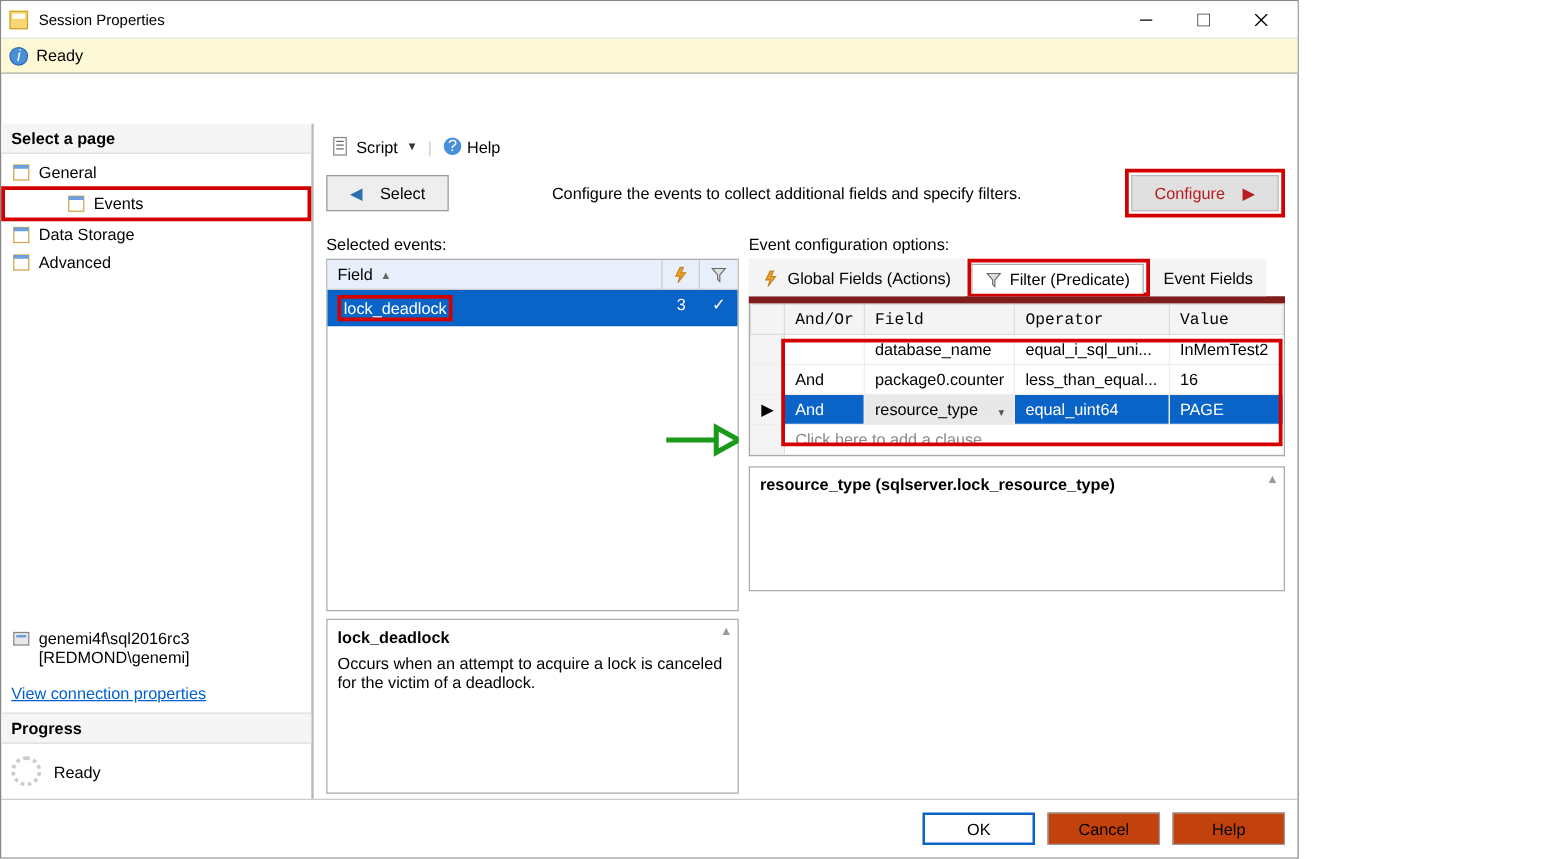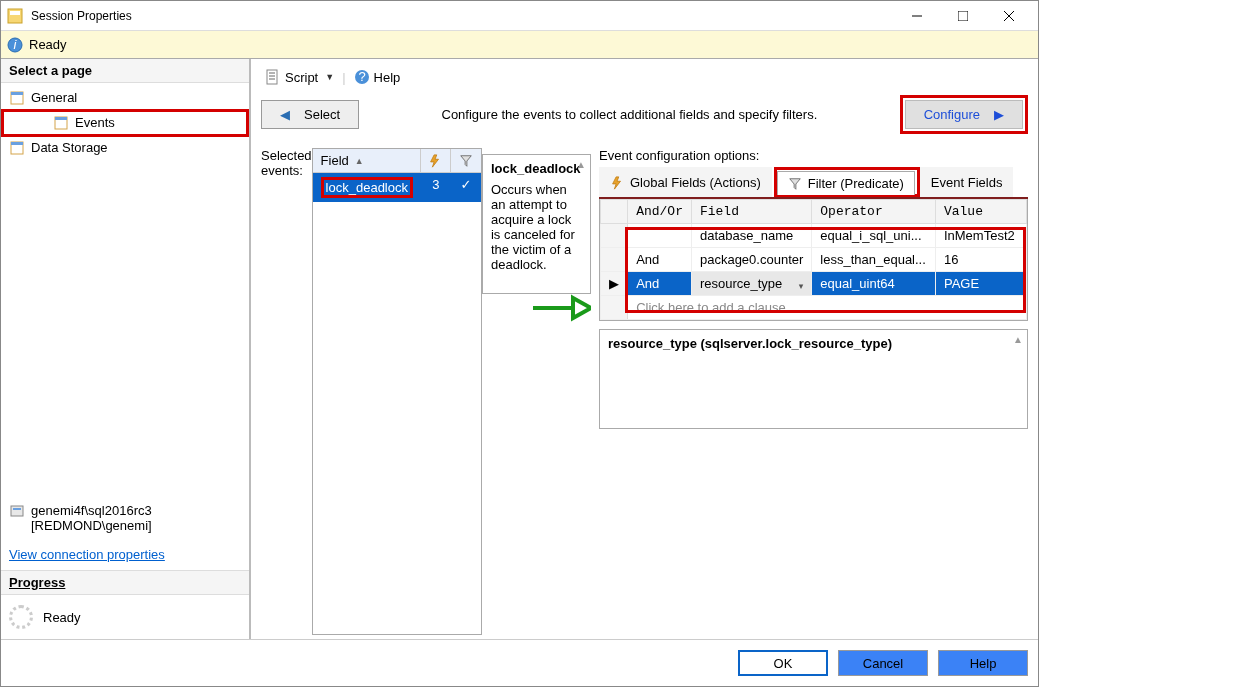--- a/index.html
+++ b/index.html
@@ -6,77 +6,77 @@
   body { margin: 0; background: #fff; }
   .window { width: 1039px; height: 687px; border: 1px solid #888; background: #fff; display: flex; flex-direction: column; }
   .titlebar { height: 30px; display: flex; align-items: center; padding: 0 6px; background: #fff; border-bottom: 1px solid #ddd; }
   .titlebar .icon { width: 16px; height: 16px; margin-right: 8px; }
   .title-text { flex: 1; font-size: 12px; }
   .winbtns { display: flex; }
   .winbtn { width: 46px; height: 30px; display: flex; align-items: center; justify-content: center; color: #222; }
   .winbtn svg { width: 10px; height: 10px; }
   .statusbar { height: 28px; background: #fdf9d6; border-bottom: 1px solid #aaa; display: flex; align-items: center; padding: 0 6px; font-size: 13px; }
   .statusbar .sicon { width: 16px; height:16px; margin-right: 6px; }
-  .body { flex: 1; display: flex; min-height: 0; }
+  .body { flex: 1; display: flex; min-height: 0; margin-top: 40px; }
   .sidebar { width: 250px; border-right: 2px solid #bbb; display: flex; flex-direction: column; }
   .sidepanel { padding: 4px 0; }
   .sidehdr { background: #f5f5f5; border-bottom: 1px solid #ddd; font-weight: bold; padding: 4px 8px; }
   .sideitem { padding: 3px 8px; display: flex; align-items: flex-start; cursor: default; }
   .sideitem .picon { width: 16px; height:16px; margin-right: 6px; }
   .red-rect { border: 3px solid #d40000; }
   .conn-hdr { background: #f5f5f5; border-top: 1px solid #ddd; border-bottom: 1px solid #ddd; font-weight: bold; padding: 4px 8px; margin-top: auto; }
   .connbody { padding: 6px 8px; display:flex; align-items:flex-start;}
   .connicon { width:16px; height:16px; margin-right:6px; flex:none;}
   .link { color: #0060cf; text-decoration: underline; padding: 8px; display:block; }
-  .prog-hdr { background: #f5f5f5; border-top: 1px solid #ddd; border-bottom: 1px solid #ddd; font-weight: bold; padding: 4px 8px; text-decoration: underline; }
+  .prog-hdr { background: #f5f5f5; border-top: 1px solid #ddd; border-bottom: 1px solid #ddd; font-weight: bold; padding: 4px 8px; }
   .progbody { padding: 10px 8px; display:flex; align-items:center; }
   .spinner { width:24px; height:24px; border:3px dotted #ccc; border-radius:50%; margin-right:10px;}
   .main { flex: 1; display: flex; flex-direction: column; padding: 4px 10px; min-width:0; }
   .toolbar { display: flex; align-items: center; gap: 4px; padding: 4px 0 8px 0; }
   .toolbtn { display: flex; align-items: center; gap: 4px; padding: 2px 4px; }
   .toolbtn svg, .toolbtn .ticon { width:16px; height:16px; }
   .drop-arrow { font-size: 9px; margin-left: 3px; color:#333; }
   .row { display: flex; align-items: center; margin-bottom: 14px; gap:8px; }
   .navbtn { border: 1px solid #999; background: #eee; padding: 6px 18px; display:flex; align-items:center; gap:14px; font-size:13px;}
-  .navbtn.disabled { color:#1d4ed8; border-color:#bbb; background:#e0e0e0;}
+  .navbtn.disabled { color:#b91c1c; border-color:#bbb; background:#e0e0e0;}
   .instr { flex:1; text-align:center; }
   .cols { display:flex; gap:8px; flex:1; min-height:0; }
-  .leftcol { width: 330px; display:flex; flex-direction:row; min-height:0;}
+  .leftcol { width: 330px; display:flex; flex-direction:column; min-height:0;}
   .rightcol { flex:1; display:flex; flex-direction:column; min-height:0; min-width:0;}
   .lbl { font-size:13px; margin-bottom:4px; }
   .listbox { border:1px solid #aaa; flex:1; background:#fff; position:relative; display:flex; flex-direction:column; }
   .listhdr { display:flex; background:#e8effa; border-bottom:1px solid #ccc; font-size:13px; }
   .listhdr .hc-name { flex:1; padding:4px 8px; display:flex; align-items:center; border-right:1px solid #ccc;}
   .listhdr .hc-ico { width:30px; display:flex; align-items:center; justify-content:center; border-right:1px solid #ccc;}
   .listhdr .hc-ico:last-child{border-right:none;}
   .sort-arrow{font-size:9px;margin-left:6px;color:#666;}
   .listrow { display:flex; }
   .listrow.sel { background:#0a64c8; color:#fff; }
   .listrow .rc-name { flex:1; padding:4px 8px; }
   .listrow .rc-c { width:30px; text-align:center; padding:4px 0; }
   .descbox { border:1px solid #aaa; margin-top:6px; padding:6px 8px; height:140px; background:#fff; position:relative;}
   .descbox .dt { font-weight:bold; margin-bottom:6px;}
   .descbox .scrollhint { position:absolute; right:4px; top:4px; color:#999; font-size:10px;}
-  .tabs { display:flex; border-bottom:2px solid #7f1d1d; }
+  .tabs { display:flex; border-bottom:6px solid #7f1d1d; }
   .tab { padding:4px 10px; border:1px solid transparent; border-bottom:none; display:flex; align-items:center; gap:6px; margin-right:2px; background:#f4f4f4;}
   .tab.active { border-color:#aaa; background:#fff; position:relative; top:1px;}
   .filterbox { border:1px solid #aaa; border-top:none; flex:0 0 auto; background:#fff;}
   .ftab { width:100%; border-collapse:collapse; font-size:13px;}
   .ftab th { background:#f4f4f4; text-align:left; padding:4px 8px; border:1px solid #ddd; font-weight:normal;font-family:Liberation Mono, monospace;}
   .ftab td { padding:4px 8px; border:1px solid #eee; white-space:nowrap; overflow:hidden; text-overflow:ellipsis;}
   .ftab tr.selrow td { background:#0a64c8; color:#fff;}
   .ftab tr.selrow td.cell-field { background:#e8e8e8; color:#000; }
   .ftab td.rowhdr { background:#f4f4f4; width:24px; border-right:1px solid #ddd;}
   .dropdown-cell { display:flex; align-items:flex-end; justify-content:space-between;}
   .dd-arrow { font-size:9px; color:#555; margin-left:4px;}
   .addclause { color:#888; padding:6px 8px; font-style:normal;}
   .preview { border:1px solid #aaa; margin-top:8px; padding:6px 8px; height:100px; background:#fff; position:relative; font-weight:bold;}
   .preview .scrollhint { position:absolute; right:4px; top:4px; color:#999; font-size:10px; font-weight:normal;}
   .footer { border-top:1px solid #ccc; padding:10px; display:flex; justify-content:flex-end; gap:10px; }
-  .footbtn { width:90px; height:26px; border:1px solid #999; background:#3b82f6; font-size:13px;}
+  .footbtn { width:90px; height:26px; border:1px solid #999; background:#c2410c; font-size:13px;}
   .footbtn.primary { border:2px solid #0a64c8; background:#fff;}
   .green-arrow { position:absolute; left:-68px; top:94px; }
   .green-arrow svg { width:60px; height:30px; }
   .filterwrap { position:relative; }
   .redbox-overlay { position:absolute; border:3px solid #d40000; pointer-events:none; }
   .evtsitem-wrap { display:inline-block; }
 </style>
 </head>
 <body>
 
@@ -136,20 +136,27 @@
               </svg>
             <span>Events</span>
           </div>
         </span>
         <div class="sideitem">
           <svg class="picon" viewBox="0 0 16 16">
               <rect x="2" y="2" width="12" height="12" fill="#fff" stroke="#d4a44a"></rect>
               <rect x="2" y="2" width="12" height="3" fill="#6aa0e0"></rect>
             </svg>
           <span>Data Storage</span>
+        </div>
+        <div class="sideitem">
+          <svg class="picon" viewBox="0 0 16 16">
+              <rect x="2" y="2" width="12" height="12" fill="#fff" stroke="#d4a44a"></rect>
+              <rect x="2" y="2" width="12" height="3" fill="#6aa0e0"></rect>
+            </svg>
+          <span>Advanced</span>
         </div>
       </div>
 
       <div style="flex:1"></div>
 
       <div class="connbody">
         <svg class="connicon" viewBox="0 0 16 16">
             <rect x="2" y="3" width="12" height="10" fill="#e8e8e8" stroke="#888"></rect>
             <rect x="4" y="5" width="8" height="2" fill="#6aa0e0"></rect>
           </svg>

